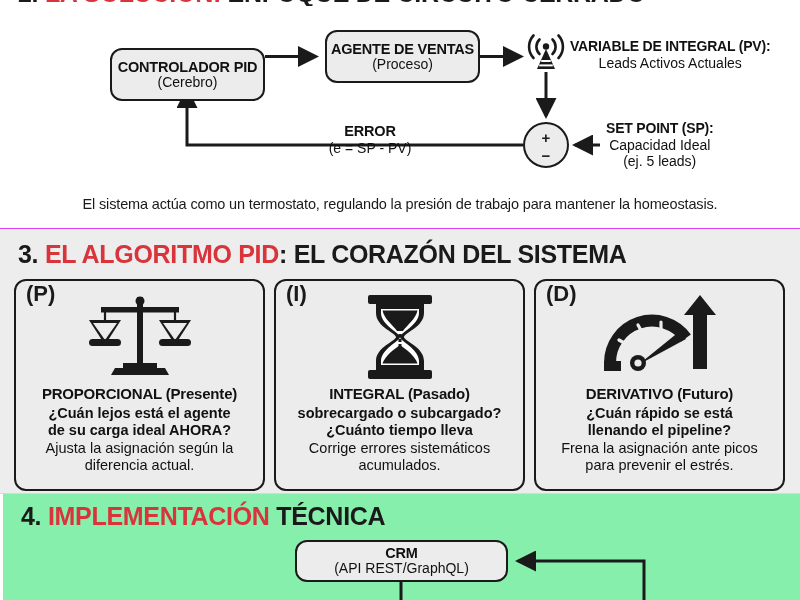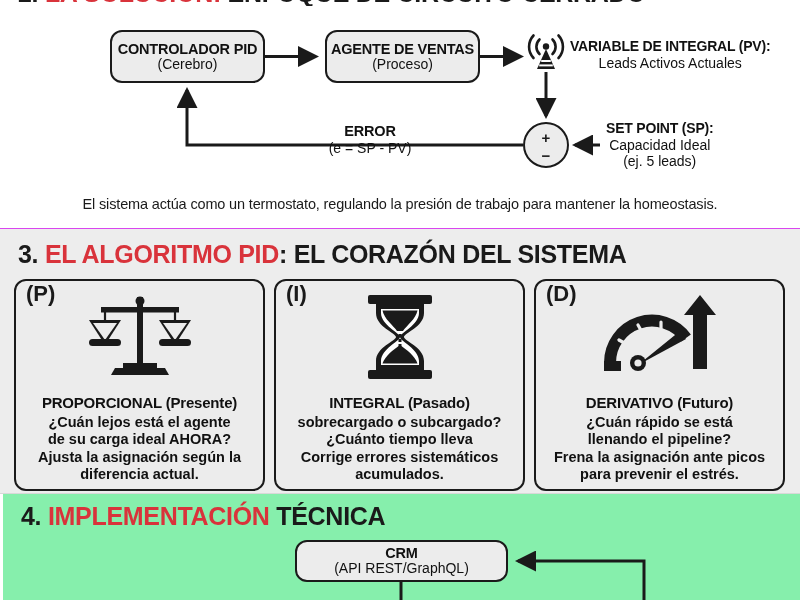--- a/index.html
+++ b/index.html
@@ -57,21 +57,21 @@
     display: flex;
     flex-direction: column;
     align-items: center;
     justify-content: center;
     text-align: center;
     line-height: 1.12;
   }
   .node-title { font-size: 14.5px; font-weight: bold; letter-spacing: -0.2px; }
   .node-sub   { font-size: 14px; font-weight: normal; }
 
-  #box-controller { left: 110px; top: 30px; width: 155px; height: 53px; }
+  #box-controller { left: 110px; top: 48px; width: 155px; height: 53px; }
   #box-agent      { left: 325px; top: 30px; width: 155px; height: 53px; }
 
   
   .annot { position: absolute; line-height: 1.18; }
   .annot-title { font-size: 14px; font-weight: bold; letter-spacing: -0.2px; white-space: nowrap; }
   .annot-sub   { font-size: 14px; font-weight: normal; white-space: nowrap; }
 
   #annot-pv { left: 570px; top: 38px; text-align: left; }
   #annot-pv .annot-sub { text-align: center; display: block; }
   #annot-sp { left: 606px; top: 120px; text-align: center; }
@@ -162,33 +162,33 @@
     align-items: center;
     justify-content: center;
     margin-top: 4px;
   }
   .pid-icon svg { display: block; }
   .pid-name {
     font-size: 15px;
     font-weight: bold;
     letter-spacing: -0.2px;
     text-align: center;
-    margin-top: 11px;
+    margin-top: 2px;
     white-space: nowrap;
   }
   .pid-q {
     font-size: 14.5px;
     font-weight: bold;
     text-align: center;
     line-height: 1.14;
     margin-top: 3px;
   }
   .pid-desc {
     font-size: 14.5px;
-    font-weight: bold;
+    font-weight: normal;
     text-align: center;
     line-height: 1.14;
     margin-top: 2px;
   }
 
   
   #band-impl {
     position: absolute;
     left: 3px; top: 494px;
     width: 800px; height: 106px;

